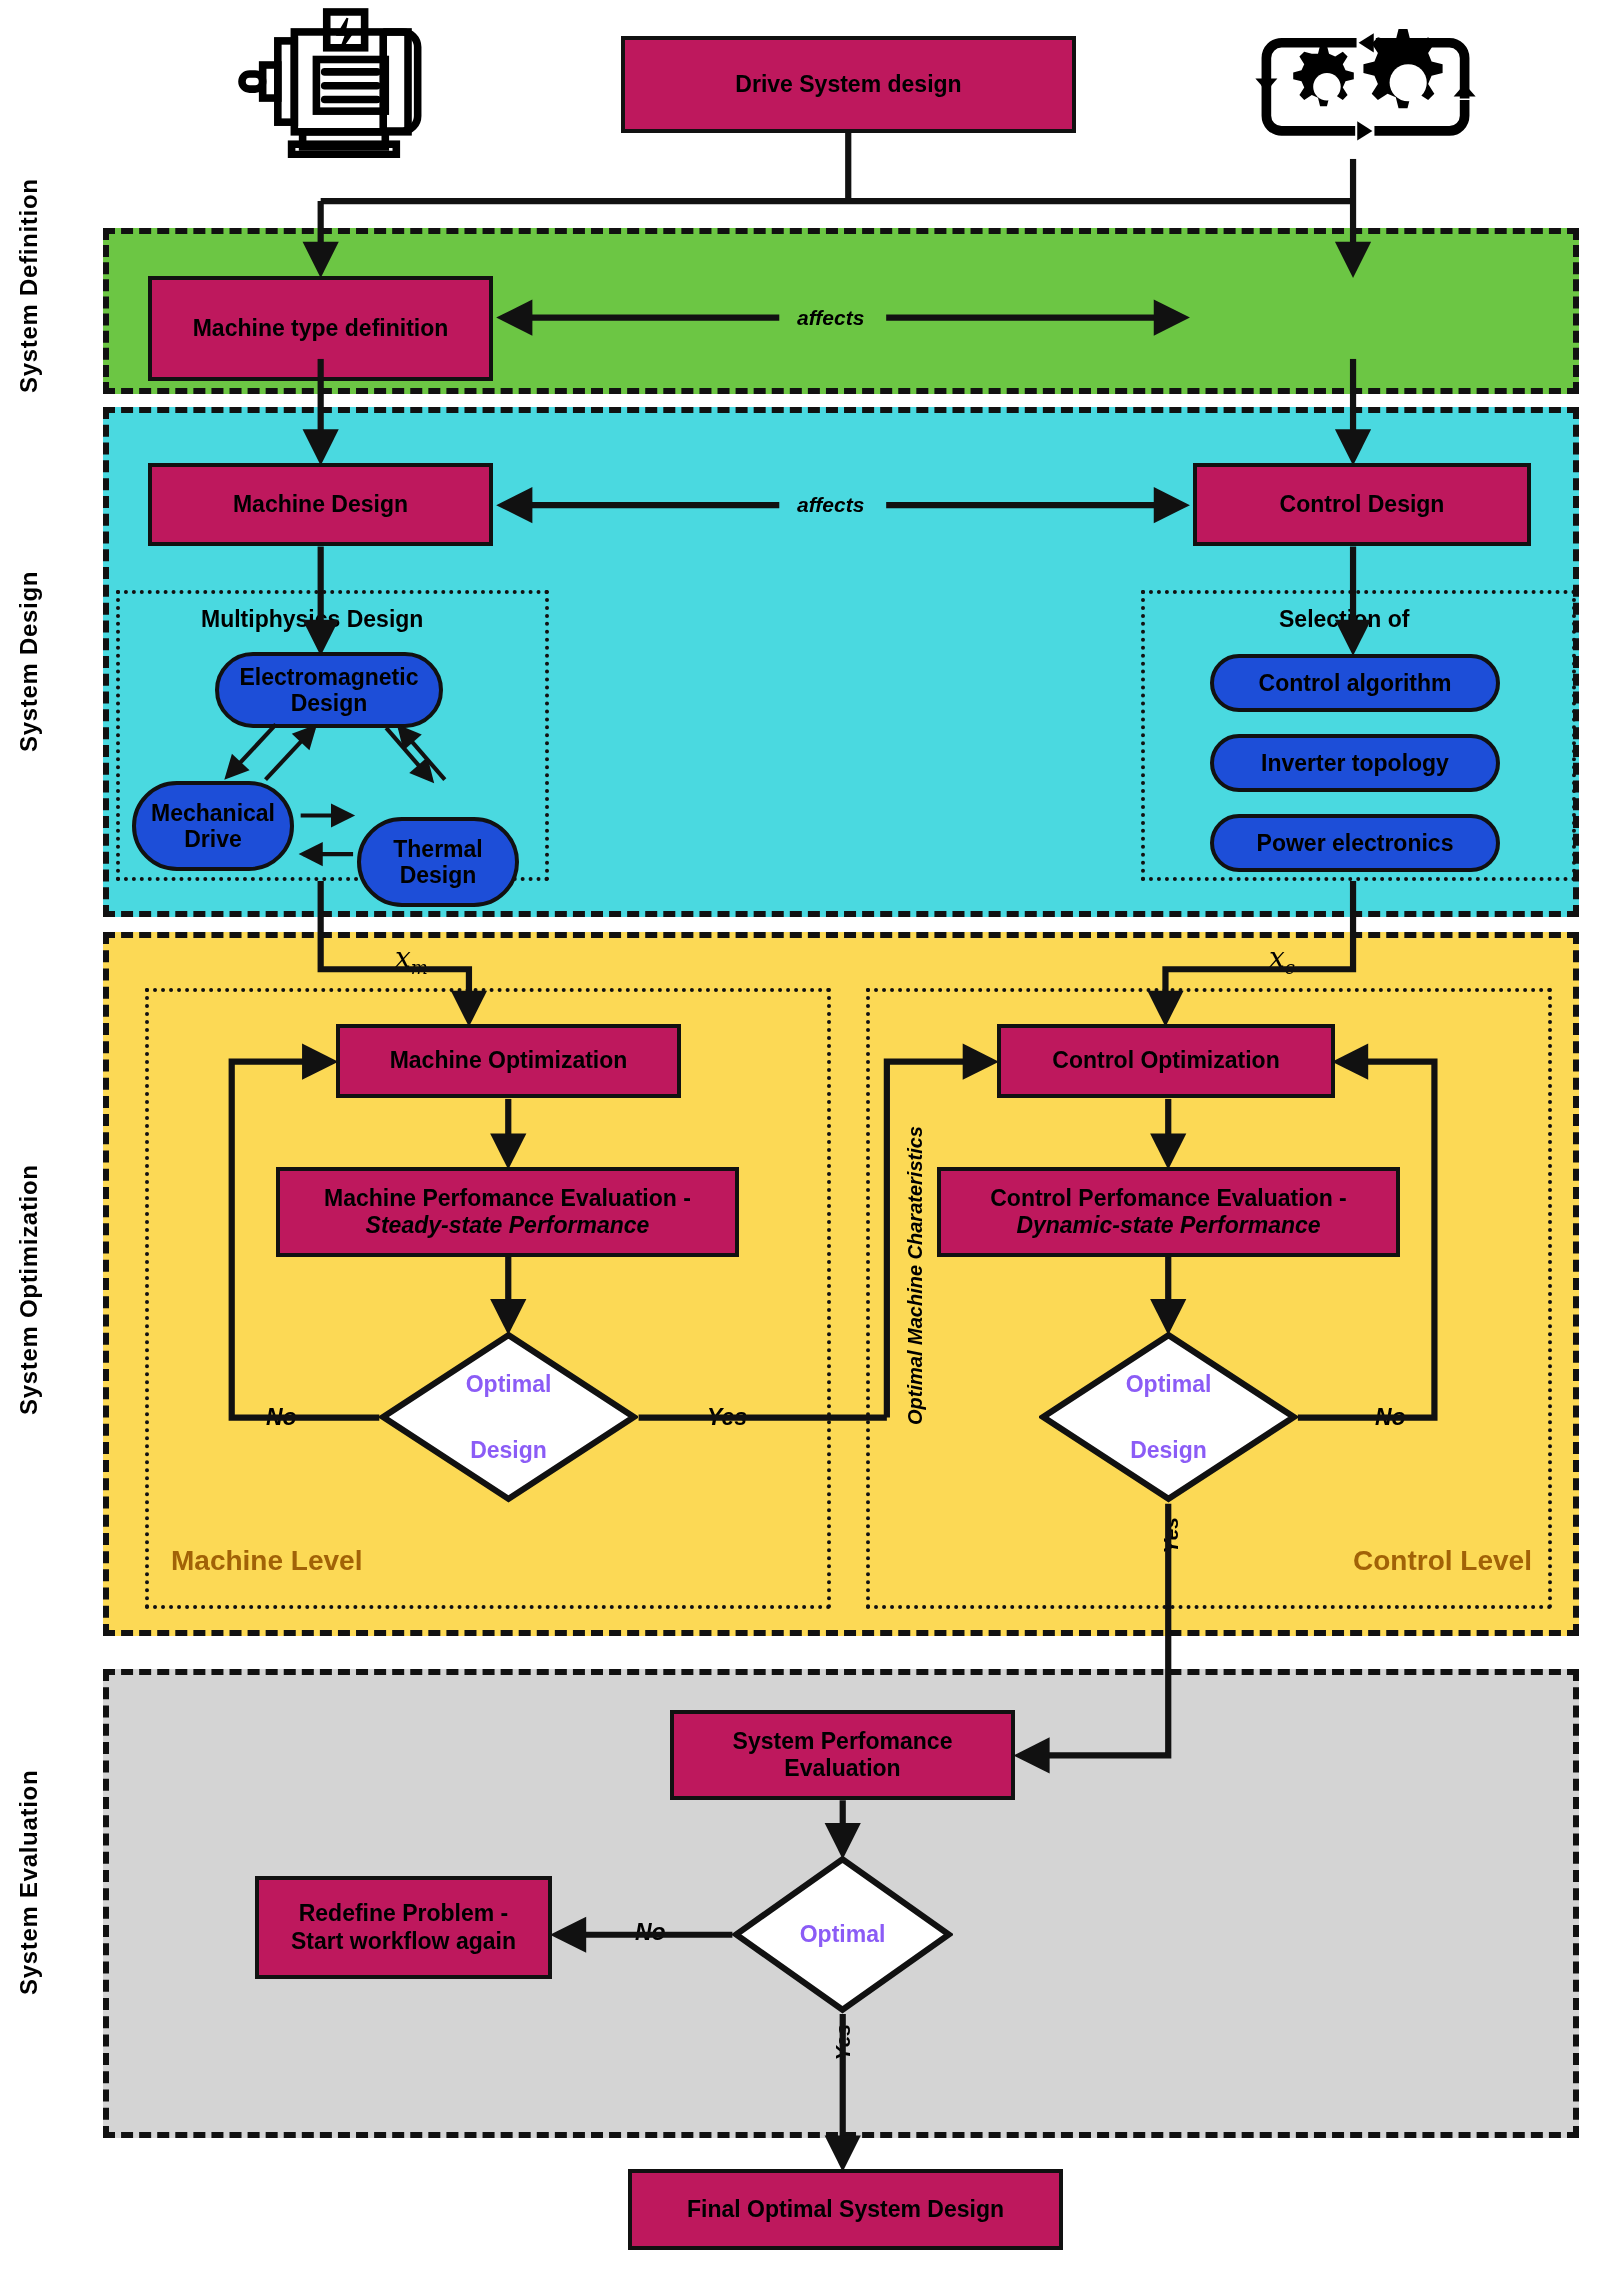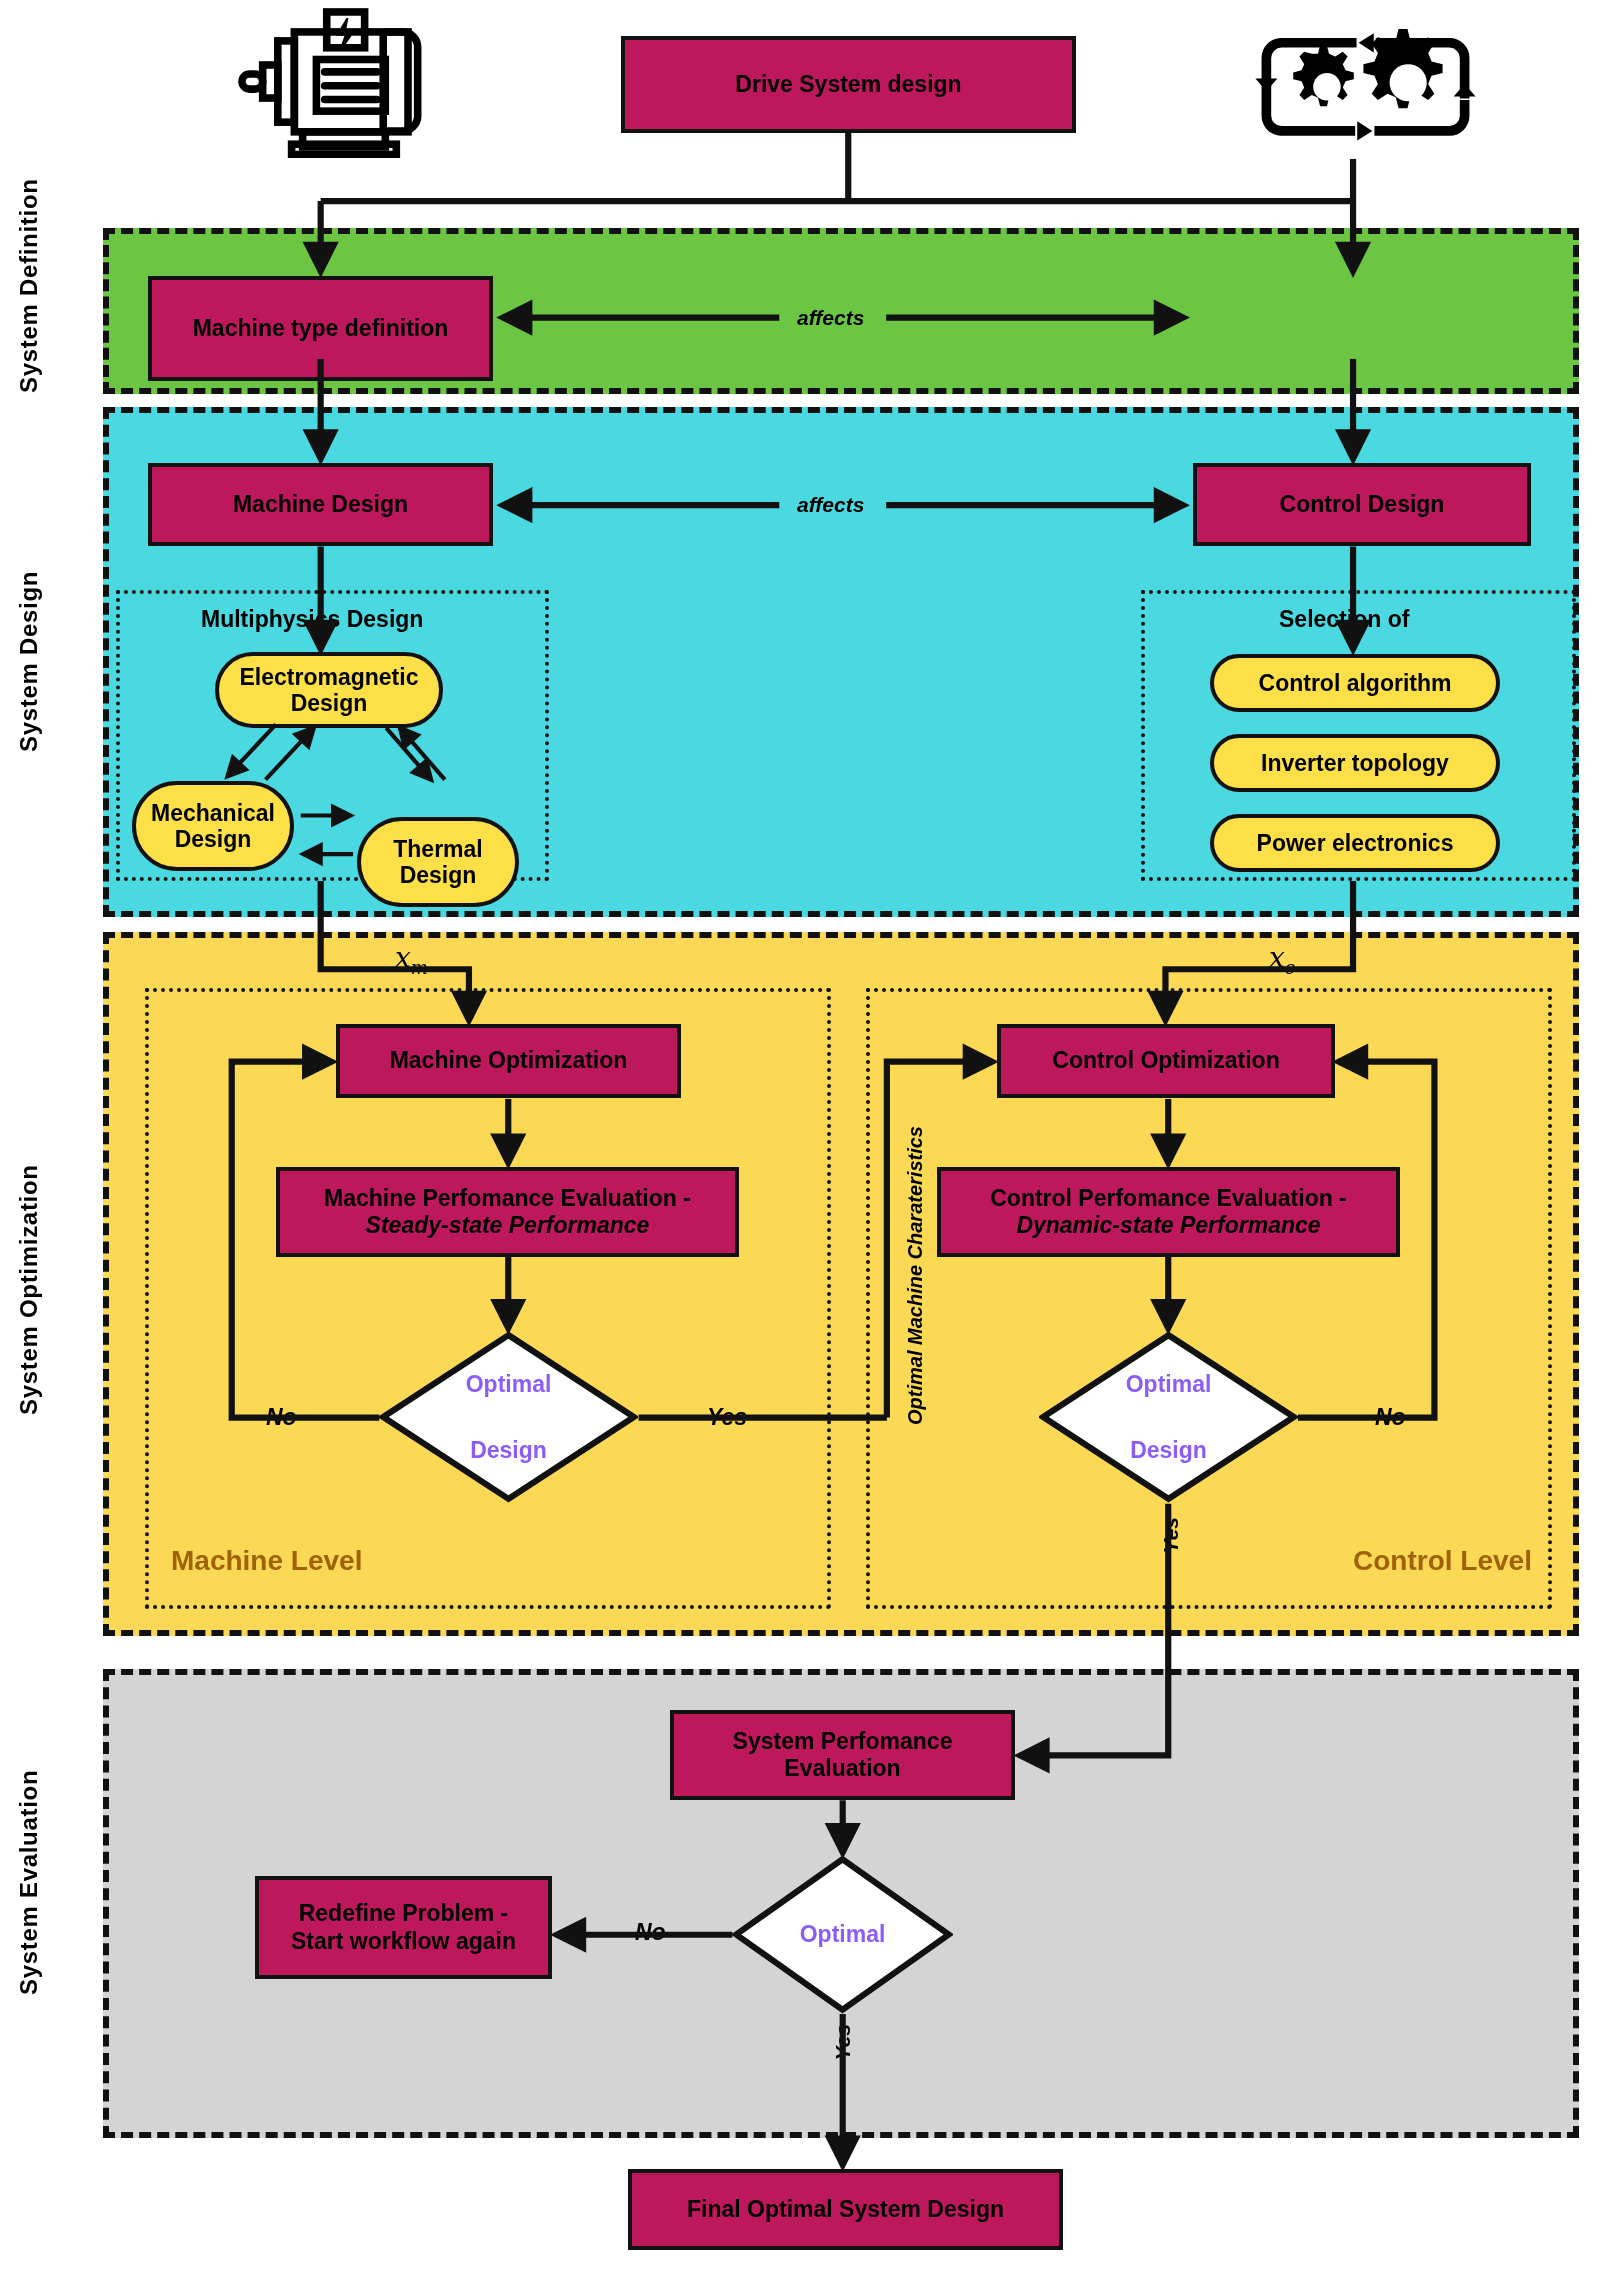--- a/index.html
+++ b/index.html
@@ -18,21 +18,21 @@
     font-weight:bold;font-size:24px;color:#000;letter-spacing:0.7px;
     text-align:center;font-family:"Liberation Sans",sans-serif;}
 
   
   .box{position:absolute;background:#be185d;border:4.8px solid #111;box-sizing:border-box;
     display:flex;align-items:center;justify-content:center;text-align:center;
     font-weight:bold;font-size:23px;color:#000;line-height:1.18;padding:2.8px 5.5px;}
   .box .ital{font-style:italic;}
 
   
-  .pill{position:absolute;background:#fde047;border:4.8px solid #111;box-sizing:border-box;
+  .pill{position:absolute;background:#1d4ed8;border:4.8px solid #111;box-sizing:border-box;
     border-radius:689px;display:flex;align-items:center;justify-content:center;
     text-align:center;font-weight:bold;font-size:23px;color:#000;line-height:1.15;padding:1.4px 7px;}
 
   
   .dotbox{position:absolute;border:4.8px dotted #111;box-sizing:border-box;}
 
   
   .diamond{position:absolute;}
   .diamond .dlabel{position:absolute;inset:0;display:flex;flex-direction:column;
     align-items:center;justify-content:center;text-align:center;
@@ -111,21 +111,21 @@
   <div class="box" style="left:148px;top:276px;width:345px;height:105px;">Machine type definition</div>
   <div class="txt txt-i" style="left:797px;top:306px;font-size:21px;">affects</div>
 
   <div class="box" style="left:148px;top:463px;width:345px;height:83px;">Machine Design</div>
   <div class="box" style="left:1193px;top:463px;width:338px;height:83px;">Control Design</div>
   <div class="txt txt-i" style="left:797px;top:493px;font-size:21px;">affects</div>
 
   <div class="dotbox" style="left:116px;top:590px;width:433px;height:291px;"></div>
   <div class="txt" style="left:201px;top:606px;">Multiphysics Design</div>
   <div class="pill" style="left:215px;top:652px;width:228px;height:76px;border-radius:41px;">Electromagnetic Design</div>
-  <div class="pill" style="left:132px;top:781px;width:162px;height:90px;border-radius:48px;">Mechanical Design</div>
+  <div class="pill" style="left:132px;top:781px;width:162px;height:90px;border-radius:48px;">Mechanical Drive</div>
   <div class="pill" style="left:357px;top:781px;width:162px;height:90px;border-radius:48px;margin-top:36px;">Thermal Design</div>
 
   <div class="dotbox" style="left:1141px;top:590px;width:435px;height:291px;"></div>
   <div class="txt" style="left:1279px;top:606px;">Selection of</div>
   <div class="pill" style="left:1210px;top:654px;width:290px;height:58px;">Control algorithm</div>
   <div class="pill" style="left:1210px;top:734px;width:290px;height:58px;">Inverter topology</div>
   <div class="pill" style="left:1210px;top:814px;width:290px;height:58px;">Power electronics</div>
 
   <div class="dotbox" style="left:145px;top:988px;width:686px;height:621px;"></div>
   <div class="dotbox" style="left:866px;top:988px;width:686px;height:621px;"></div>

